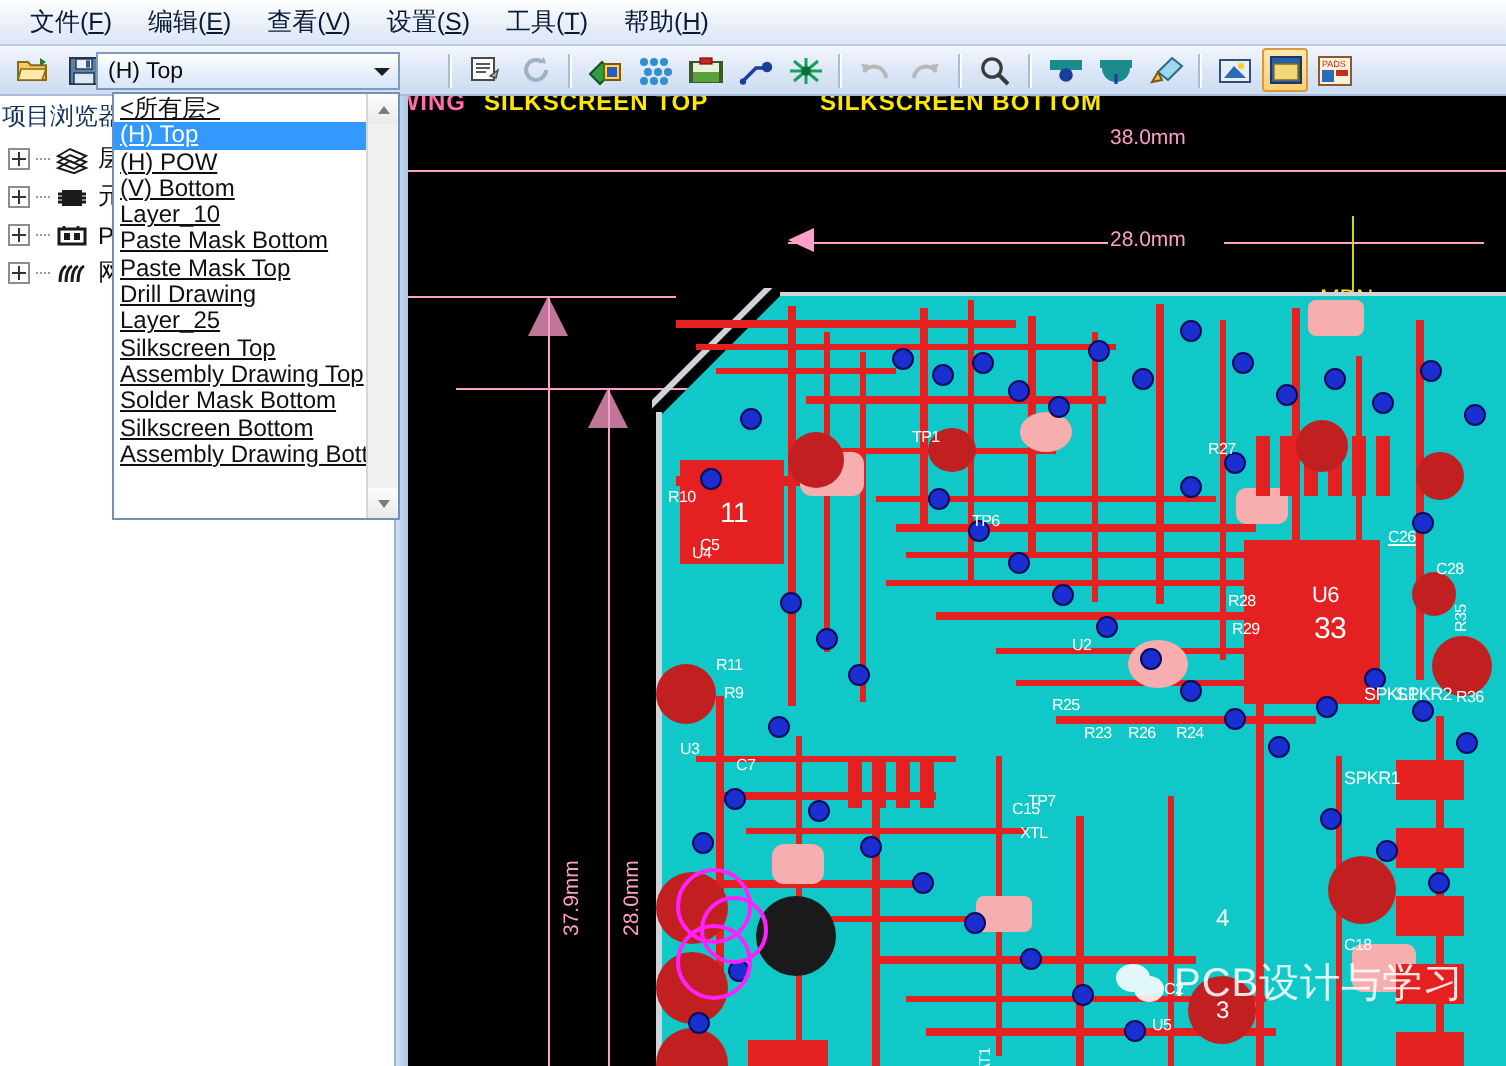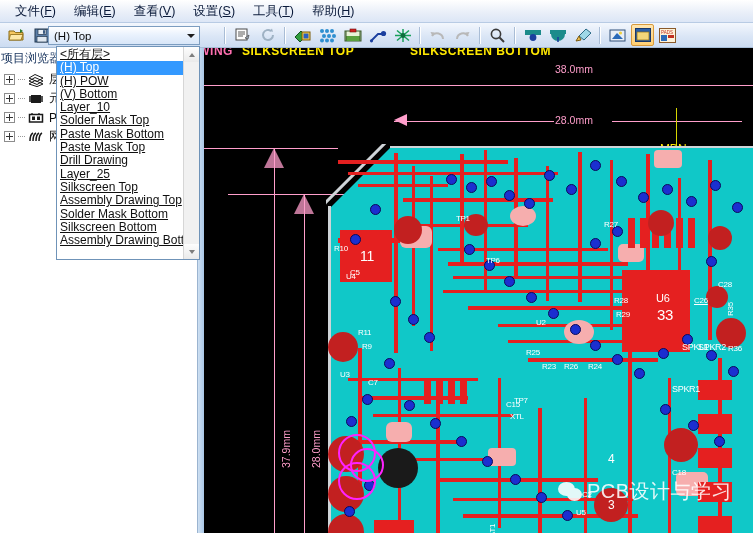--- a/index.html
+++ b/index.html
@@ -510,21 +510,20 @@
     </div>
   </div>
 
   <div class="dropdown">
     <div class="dd-list">
       <div class="dd-item">&lt;所有层&gt;</div>
       <div class="dd-item selected">(H) Top</div>
       <div class="dd-item">(H) POW</div>
       <div class="dd-item">(V) Bottom</div>
       <div class="dd-item">Layer_10</div>
-      <div class="dd-item">Solder Mask Top</div>
       <div class="dd-item">Paste Mask Bottom</div>
       <div class="dd-item">Paste Mask Top</div>
       <div class="dd-item">Drill Drawing</div>
       <div class="dd-item">Layer_25</div>
       <div class="dd-item">Silkscreen Top</div>
       <div class="dd-item">Assembly Drawing Top</div>
       <div class="dd-item">Solder Mask Bottom</div>
       <div class="dd-item">Silkscreen Bottom</div>
       <div class="dd-item">Assembly Drawing Botto</div>
     </div>
@@ -740,21 +739,21 @@
       <div class="desig" style="left:288px;top:208px;">TP6</div>
       <div class="desig" style="left:338px;top:270px;">U2</div>
       <div class="desig" style="left:406px;top:172px;">R27</div>
       <div class="desig" style="left:416px;top:248px;">R28</div>
       <div class="desig" style="left:418px;top:262px;">R29</div>
       <div class="desig" style="left:458px;top:244px;font-size:11px;">U6</div>
       <div class="desig" style="left:459px;top:258px;font-size:15px;">33</div>
       <div class="desig" style="left:484px;top:294px;font-size:9px;">SPKL1</div>
       <div class="desig" style="left:474px;top:336px;font-size:9px;">SPKR1</div>
       <div class="desig" style="left:500px;top:294px;font-size:9px;">SPKR2</div>
-      <div class="desig" style="left:496px;top:248px;text-decoration:underline;">C26</div>
+      <div class="desig" style="left:496px;top:216px;text-decoration:underline;">C26</div>
       <div class="desig" style="left:520px;top:232px;">C28</div>
       <div class="desig" style="left:308px;top:352px;">C15</div>
       <div class="desig" style="left:474px;top:420px;">C18</div>
       <div class="desig" style="left:384px;top:442px;">C2</div>
       <div class="desig" style="left:170px;top:330px;">C7</div>
       <div class="desig rot" style="left:290px;top:494px;">BAT1</div>
       <div class="desig" style="left:378px;top:460px;">U5</div>
       <div class="desig" style="left:312px;top:364px;">XTL</div>
       <div class="desig" style="left:316px;top:348px;text-align:right;">TP7</div>
       <div class="desig" style="left:344px;top:314px;">R23</div>

